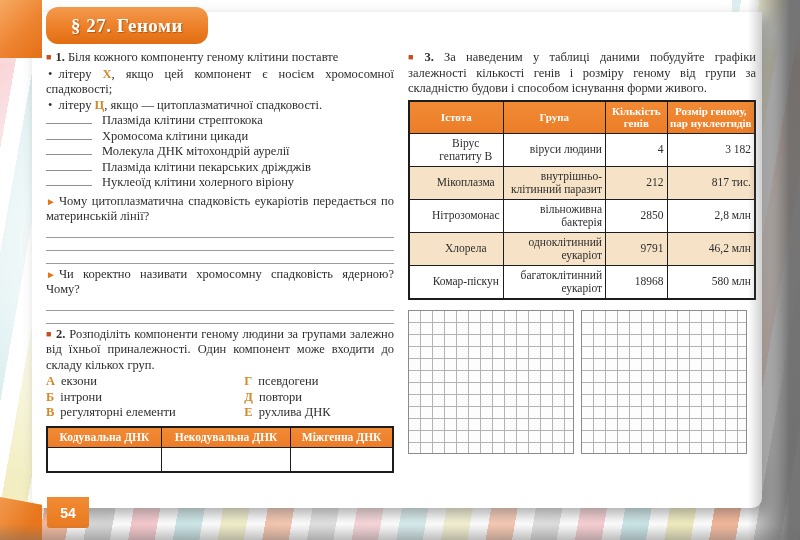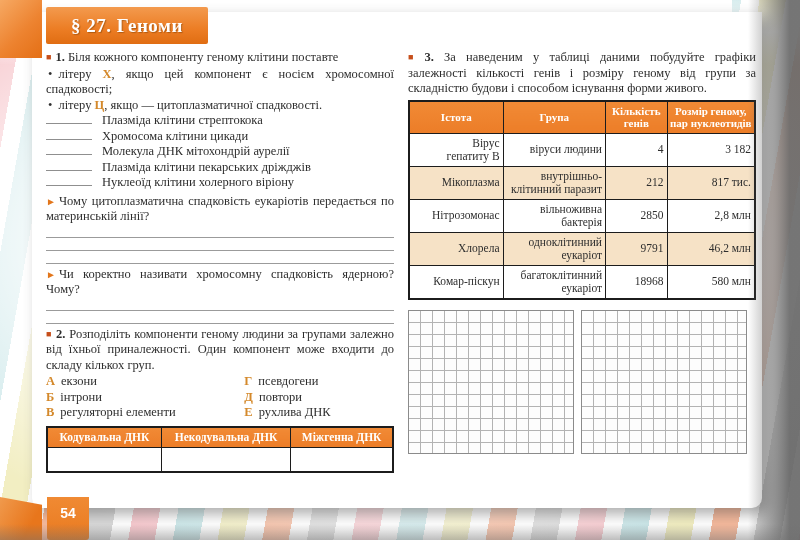--- a/index.html
+++ b/index.html
@@ -49,35 +49,35 @@
   }
 
   
   .corner-block {
     position:absolute; left:0; top:0; width:42px; height:58px;
     background:linear-gradient(135deg, #f6a963 0%, #ed8330 55%, #e46f15 100%);
   }
   .banner {
     position:absolute; left:46px; top:7px; width:162px; height:37px;
     background:linear-gradient(180deg, #f39a4e 0%, #ec7d24 60%, #e06d12 100%);
-    border-radius:2px;
+    border-radius:12px;
     display:flex; align-items:center; justify-content:center;
     color:#ffffff; font-weight:bold; font-size:19px;
     text-shadow:1px 1px 1px rgba(120,60,0,.5);
     letter-spacing:.5px;
   }
 
   
   .footer-wedge {
     position:absolute; left:0; top:497px; width:42px; height:43px;
     background:linear-gradient(120deg, #f09a4d 0%, #e8761c 70%);
     clip-path:polygon(0 0, 100% 18%, 100% 100%, 0 100%);
   }
   .pagenum-box {
-    position:absolute; left:47px; top:497px; width:42px; height:43px;
+    position:absolute; left:47px; top:497px; width:42px; height:31px;
     background:linear-gradient(180deg, #f08a33 0%, #e97a20 100%);
     color:#fff; font-weight:bold; font-size:14px;
     font-family:"Liberation Sans", sans-serif;
     display:flex; align-items:flex-start; justify-content:center;
     padding-top:8px;
     border-radius:0 0 3px 3px;
   }
 
   
   .col { position:absolute; top:38px; width:348px; color:#2e2e2e; font-size:12.5px; line-height:15.5px; text-align:justify; }
@@ -124,21 +124,21 @@
   .t3 th {
     background:linear-gradient(180deg,#f18a35,#ec7d28);
     color:#fff; font-size:11px; line-height:12.5px; font-weight:bold;
     border:1px solid #1c1c1c; padding:3px 2px; text-align:center;
   }
   .t3 td {
     border:1px solid #1c1c1c; font-size:11.5px; line-height:13px;
     padding:3px 3px; text-align:right; background:#fff;
   }
   .t3 tr.alt td { background:#f6e2c6; }
-  .t3 td.organism { text-align:right; padding-left:22px; }
+  .t3 td.organism { text-align:center; padding-left:22px; }
   .t3 col.c1{width:26%}.t3 col.c2{width:30%}.t3 col.c3{width:18%}.t3 col.c4{width:26%}
 
   
   .grids { display:flex; gap:7px; margin-top:10px; }
   .grid {
     width:166px; height:144px;
     border:1px solid #8b8b8b;
     background-color:#fdfdfd;
     background-image:
       linear-gradient(#b3b3b3 1px, transparent 1px),

